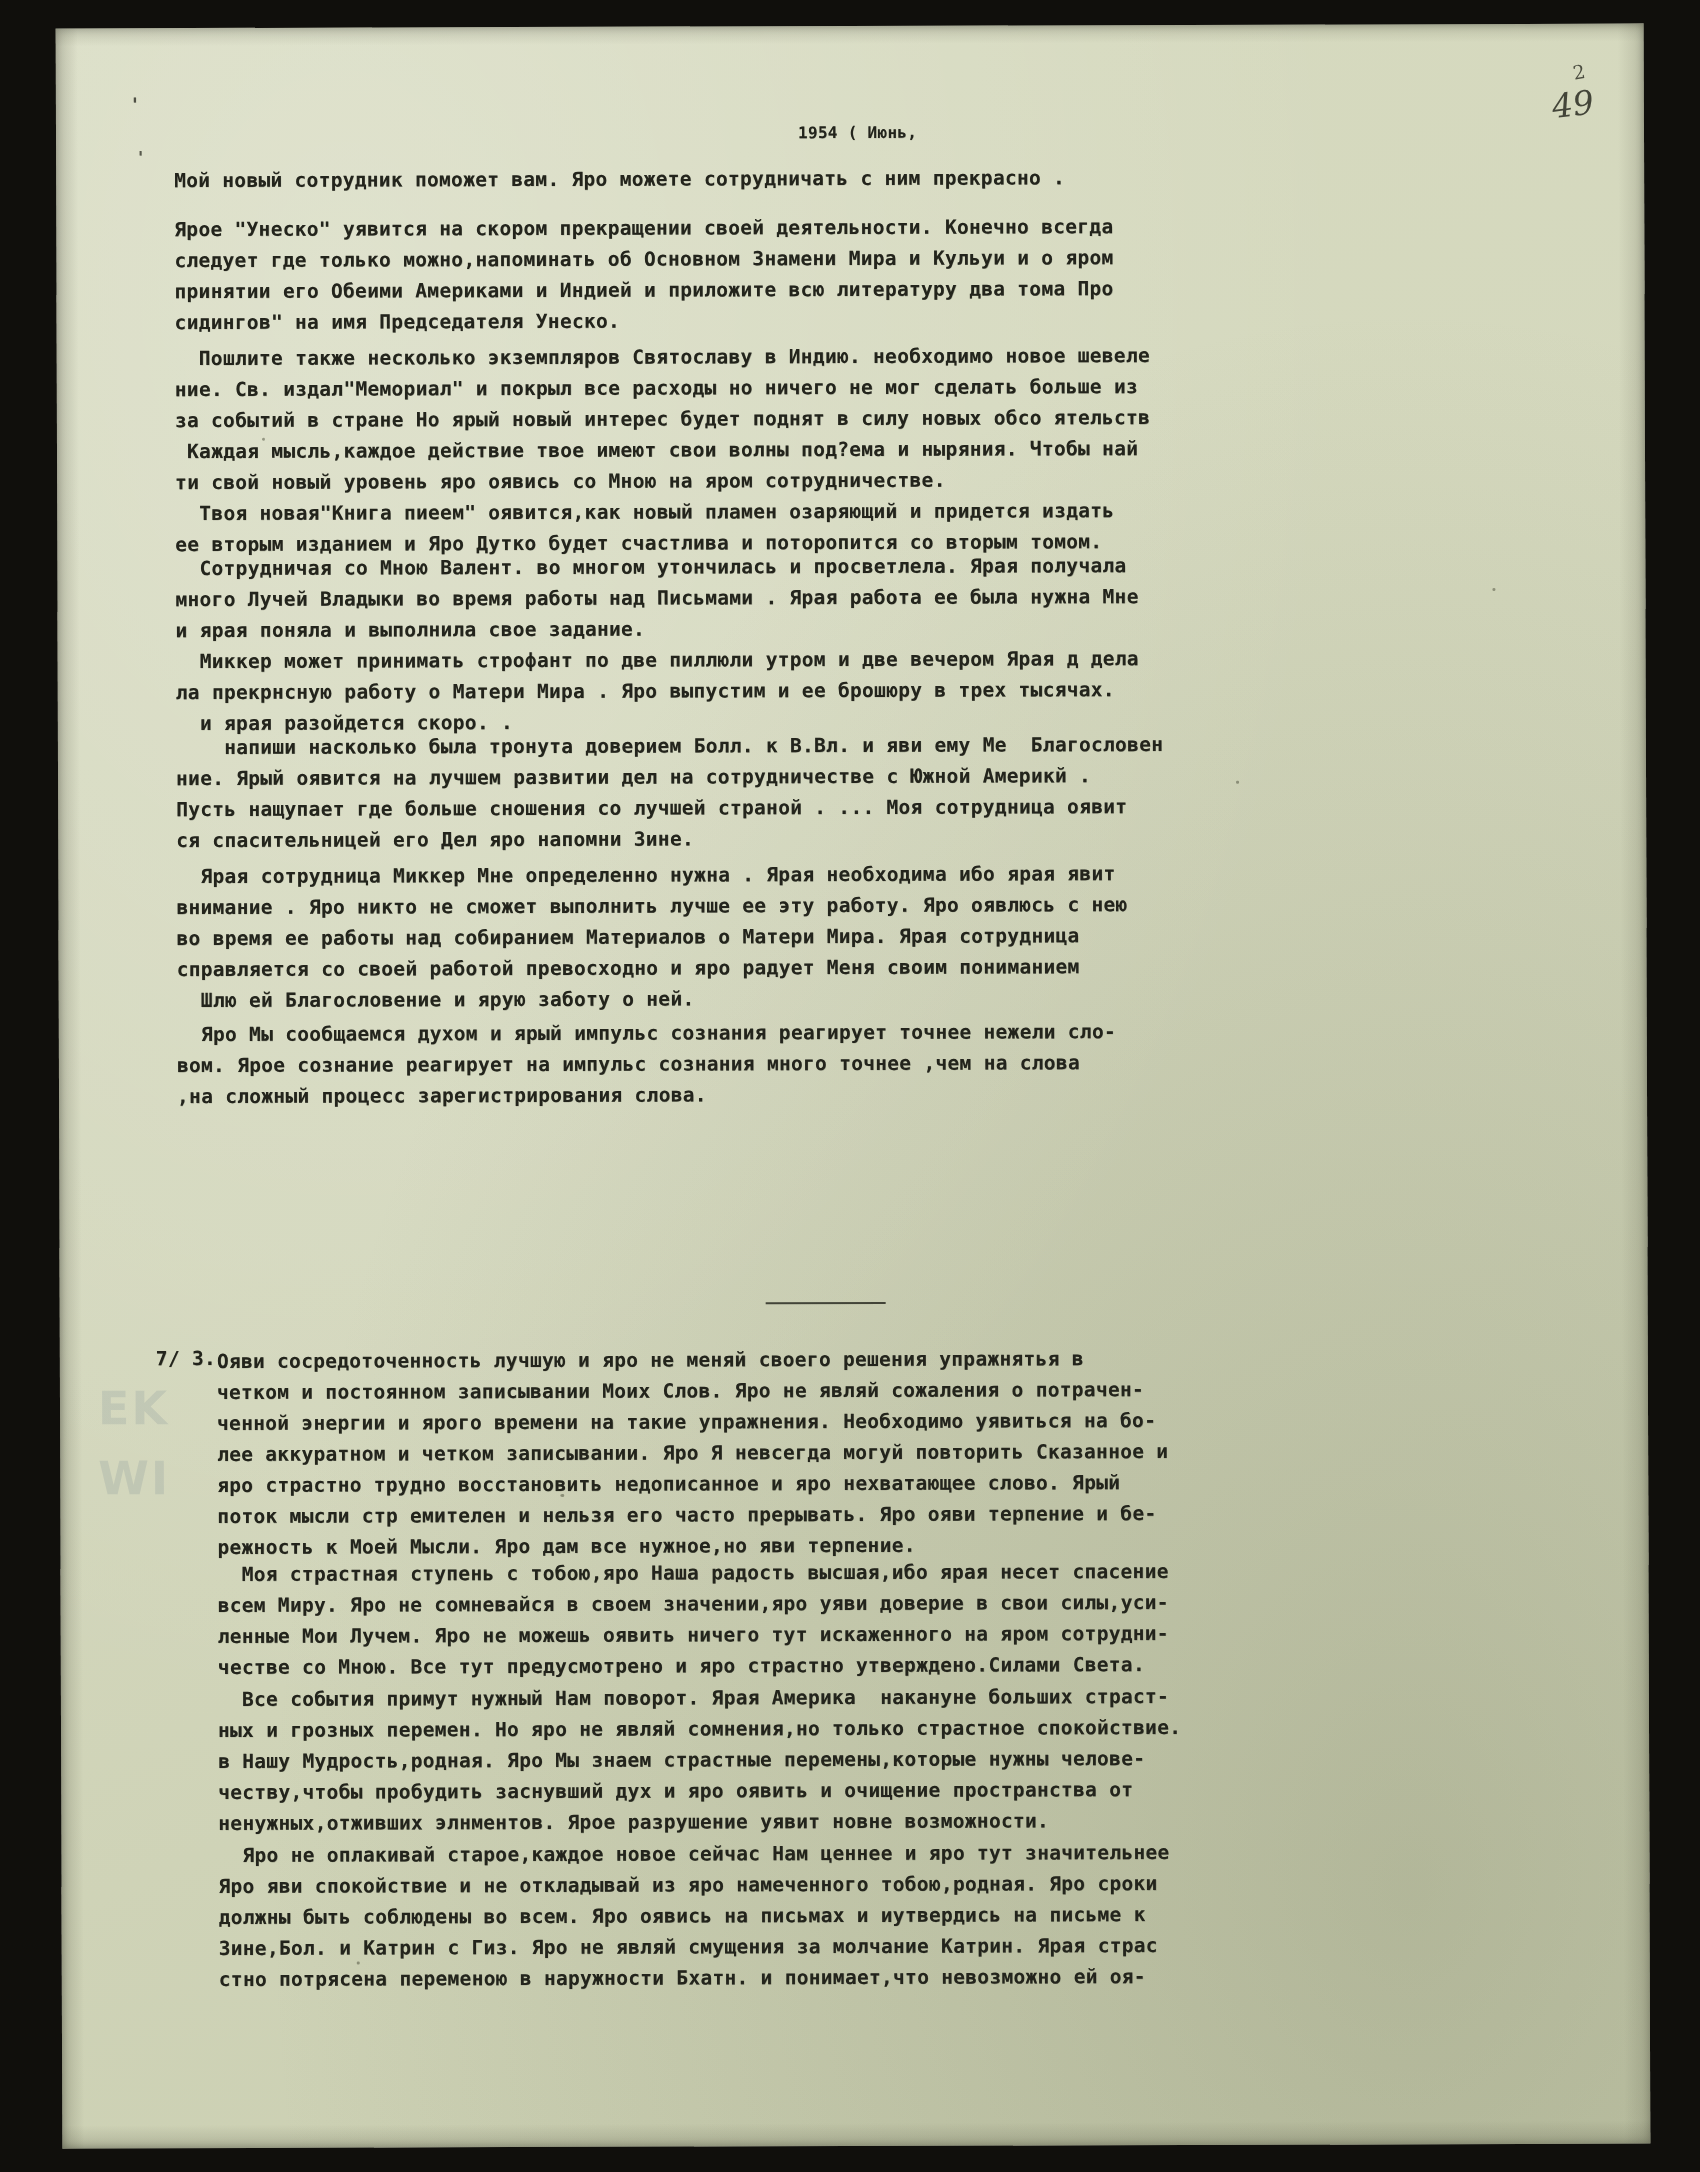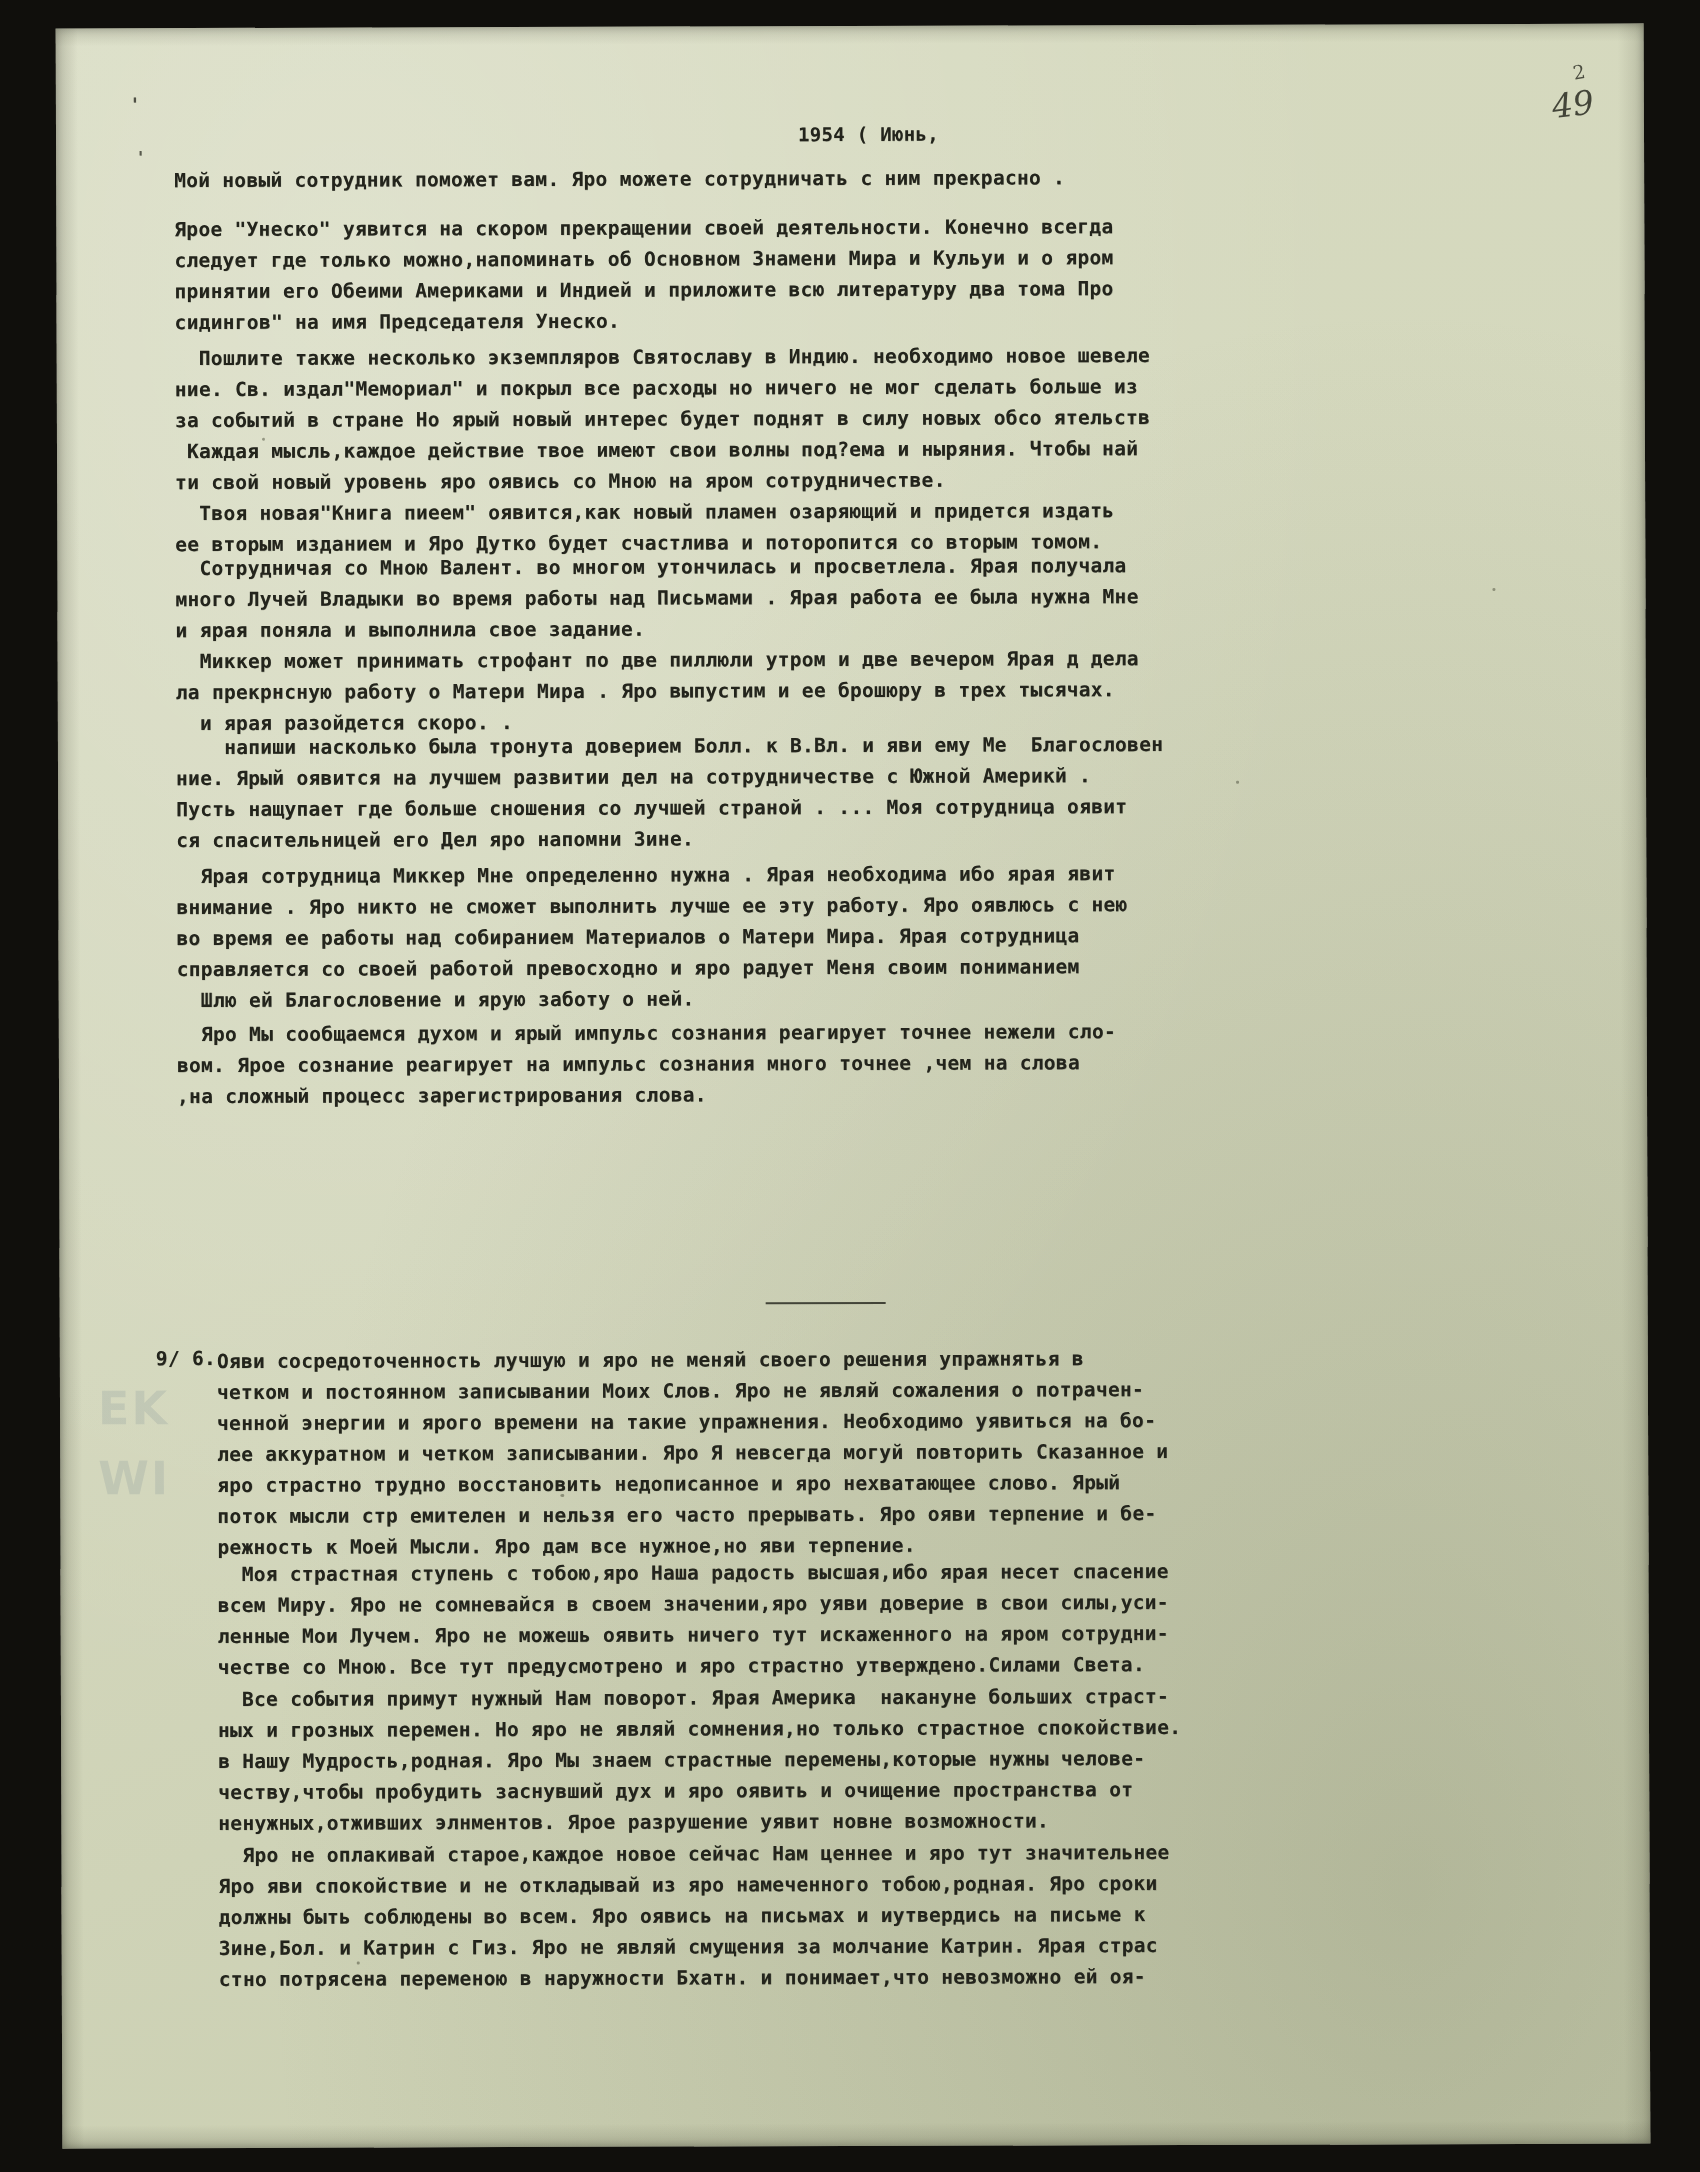--- a/index.html
+++ b/index.html
@@ -110,21 +110,21 @@
     font-family: "DejaVu Serif", serif;
     font-size: 16.7px;
     color: #2b2c23;
     opacity: 0.75;
   }
 
   .doc-date {
     position: absolute;
     left: 742px;
     top: 97px;
-    font-size: 19px;
+    font-size: 16px;
   }
 
   .para {
     position: absolute;
     left: 118px;
     width: 1396px;
     font-size: 19.5px;
     line-height: 31px;
     white-space: pre-wrap;
   }
@@ -225,21 +225,21 @@
 внимание . Яро никто не сможет выполнить лучше ее эту работу. Яро оявлюсь с нею
 во время ее работы над собиранием Материалов о Матери Мира. Ярая сотрудница
 справляется со своей работой превосходно и яро радует Меня своим пониманием
   Шлю ей Благословение и ярую заботу о ней.</div>
       <div class="tw para" style="top:991px;">  Яро Мы сообщаемся духом и ярый импульс сознания реагирует точнее нежели сло-
 вом. Ярое сознание реагирует на импульс сознания много точнее ,чем на слова
 ,на сложный процесс зарегистрирования слова.</div>
 
       <div class="divider"></div>
 
-      <div class="tw section-marker">9/ 6.</div>
+      <div class="tw section-marker">7/ 3.</div>
 
       <div class="tw para-sec" style="top:1318px;">Ояви сосредоточенность лучшую и яро не меняй своего решения упражнятья в
 четком и постоянном записывании Моих Слов. Яро не являй сожаления о потрачен-
 ченной энергии и ярого времени на такие упражнения. Необходимо уявиться на бо-
 лее аккуратном и четком записывании. Яро Я невсегда могуй повторить Сказанное и
 яро страстно трудно восстановить недописанное и яро нехватающее слово. Ярый
 поток мысли стр емителен и нельзя его часто прерывать. Яро ояви терпение и бе-
 режность к Моей Мысли. Яро дам все нужное,но яви терпение.</div>
       <div class="tw para-sec" style="top:1531px;">  Моя страстная ступень с тобою,яро Наша радость высшая,ибо ярая несет спасение
 всем Миру. Яро не сомневайся в своем значении,яро уяви доверие в свои силы,уси-

